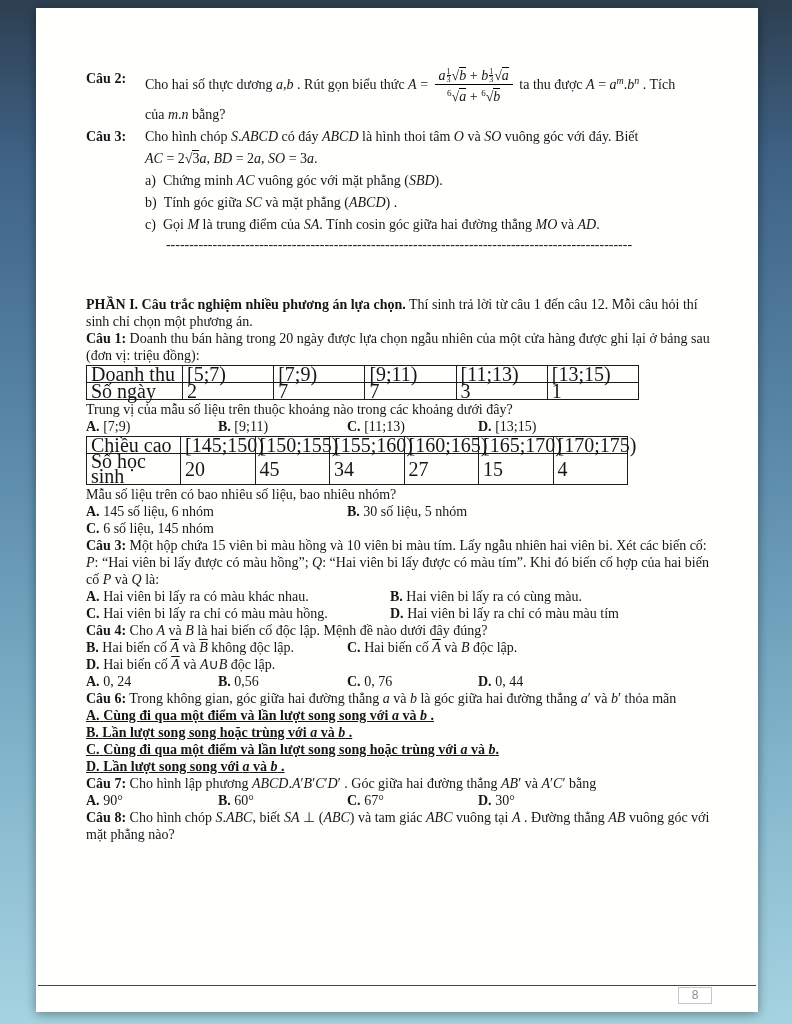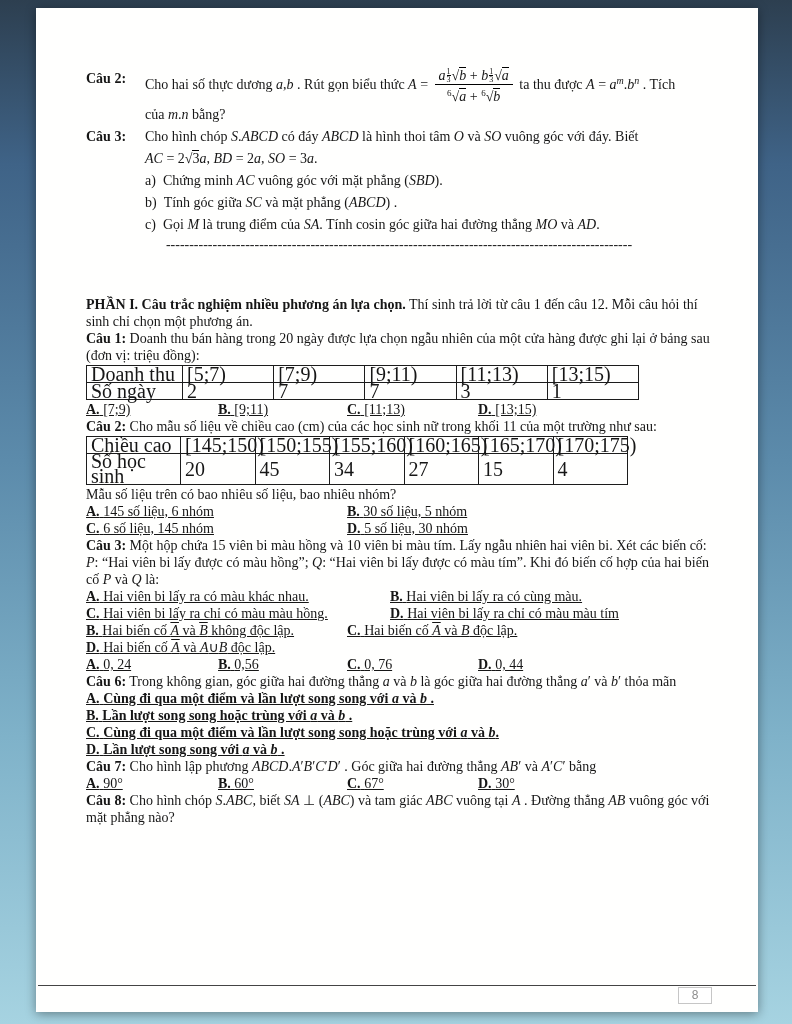--- a/index.html
+++ b/index.html
@@ -27,21 +27,21 @@
   .b { font-weight:bold; }
   .i { font-style:italic; }
   
   .part1 { margin-top:42px; }
   .q { line-height:17px; }
   .qlbl { font-weight:bold; }
   .dtable { border-collapse:collapse; margin:1px 0; table-layout:fixed; }
   .dtable td { border:1px solid #1c1c1c; padding:0 4px; height:17px; font-size:20px; line-height:15px; }
   .t1 { width:553px; } .t1 td:first-child { width:96px; }
   .t2 { width:542px; } .t2 td:first-child { width:94px; }
-  .opts { display:grid; line-height:17px;text-decoration:underline; }
+  .opts { display:grid; line-height:17px; }
   .opts4 { grid-template-columns:132px 129px 131px auto; }
   .opts2a { grid-template-columns:261px auto; }
   .opts2b { grid-template-columns:304px auto; }
   .opt b { font-weight:bold; }
   .optline { line-height:17px; font-weight:bold;text-decoration:underline; }
   
   i { font-style:italic; }
   sup { font-size:10px; }
   .frac { display:inline-flex; flex-direction:column; text-align:center; vertical-align:middle; margin:0 3px; line-height:15px; }
   .frac .fn { border-bottom:1px solid #000; padding:0 4px 1px; }
@@ -110,28 +110,28 @@
       <tr>
         <td>Số ngày</td>
         <td>2</td>
         <td>7</td>
         <td>7</td>
         <td>3</td>
         <td>1</td>
       </tr>
     </tbody>
       </table>
+    <p class="q">Trung vị của mẫu số liệu trên thuộc khoảng nào trong các khoảng dưới đây?</p>
     <div class="opts opts4">
       <span class="opt"><b>A.</b> <span>[7;9)</span></span>
       <span class="opt"><b>B.</b> <span>[9;11)</span></span>
       <span class="opt"><b>C.</b> <span>[11;13)</span></span>
       <span class="opt"><b>D.</b> <span>[13;15)</span></span>
     </div>
 
-    <p class="q"><b class="qlbl">Câu 2:</b> <span>Cho mẫu số liệu về chiều cao (cm) của các học sinh nữ trong khối 11 của một trường như sau:</span></p>
     <table class="dtable t2">
         <tbody>
       <tr>
         <td>Chiều cao</td>
         <td>[145;150)</td>
         <td>[150;155)</td>
         <td>[155;160)</td>
         <td>[160;165)</td>
         <td>[165;170)</td>
         <td>[170;175)</td>
@@ -145,31 +145,31 @@
         <td>15</td>
         <td>4</td>
       </tr>
     </tbody>
       </table>
     <p class="q">Mẫu số liệu trên có bao nhiêu số liệu, bao nhiêu nhóm?</p>
     <div class="opts opts2a">
       <span class="opt"><b>A.</b> <span>145 số liệu, 6 nhóm</span></span>
       <span class="opt"><b>B.</b> <span>30 số liệu, 5 nhóm</span></span>
       <span class="opt"><b>C.</b> <span>6 số liệu, 145 nhóm</span></span>
-      <span class="opt"><b>D.</b> <span>5 số liệu, 30 nhóm</span></span>
     </div>
 
     <p class="q"><b class="qlbl">Câu 3:</b> <span>Một hộp chứa 15 viên bi màu hồng và 10 viên bi màu tím. Lấy ngẫu nhiên hai viên bi. Xét các biến cố: <i>P</i>: “Hai viên bi lấy được có màu hồng”; <i>Q</i>: “Hai viên bi lấy được có màu tím”. Khi đó biến cố hợp của hai biến cố <i>P</i> và <i>Q</i> là:</span></p>
     <div class="opts opts2b">
       <span class="opt"><b>A.</b> <span>Hai viên bi lấy ra có màu khác nhau.</span></span>
       <span class="opt"><b>B.</b> <span>Hai viên bi lấy ra có cùng màu.</span></span>
       <span class="opt"><b>C.</b> <span>Hai viên bi lấy ra chỉ có màu màu hồng.</span></span>
       <span class="opt"><b>D.</b> <span>Hai viên bi lấy ra chỉ có màu màu tím</span></span>
     </div>
 
+    <p class="q"><b class="qlbl">Câu 4:</b> <span>Cho <i>A</i> và <i>B</i> là hai biến cố độc lập. Mệnh đề nào dưới đây đúng?</span></p>
     <div class="opts opts2a">
       <span class="opt"><b>B.</b> <span>Hai biến cố <span class="ol"><i>A</i></span> và <span class="ol"><i>B</i></span> không độc lập.</span></span>
       <span class="opt"><b>C.</b> <span>Hai biến cố <span class="ol"><i>A</i></span> và <i>B</i> độc lập.</span></span>
       <span class="opt"><b>D.</b> <span>Hai biến cố <span class="ol"><i>A</i></span> và <i>A</i>∪<i>B</i> độc lập.</span></span>
     </div>
 
     <div class="opts opts4">
       <span class="opt"><b>A.</b> <span>0, 24</span></span>
       <span class="opt"><b>B.</b> <span>0,56</span></span>
       <span class="opt"><b>C.</b> <span>0, 76</span></span>

